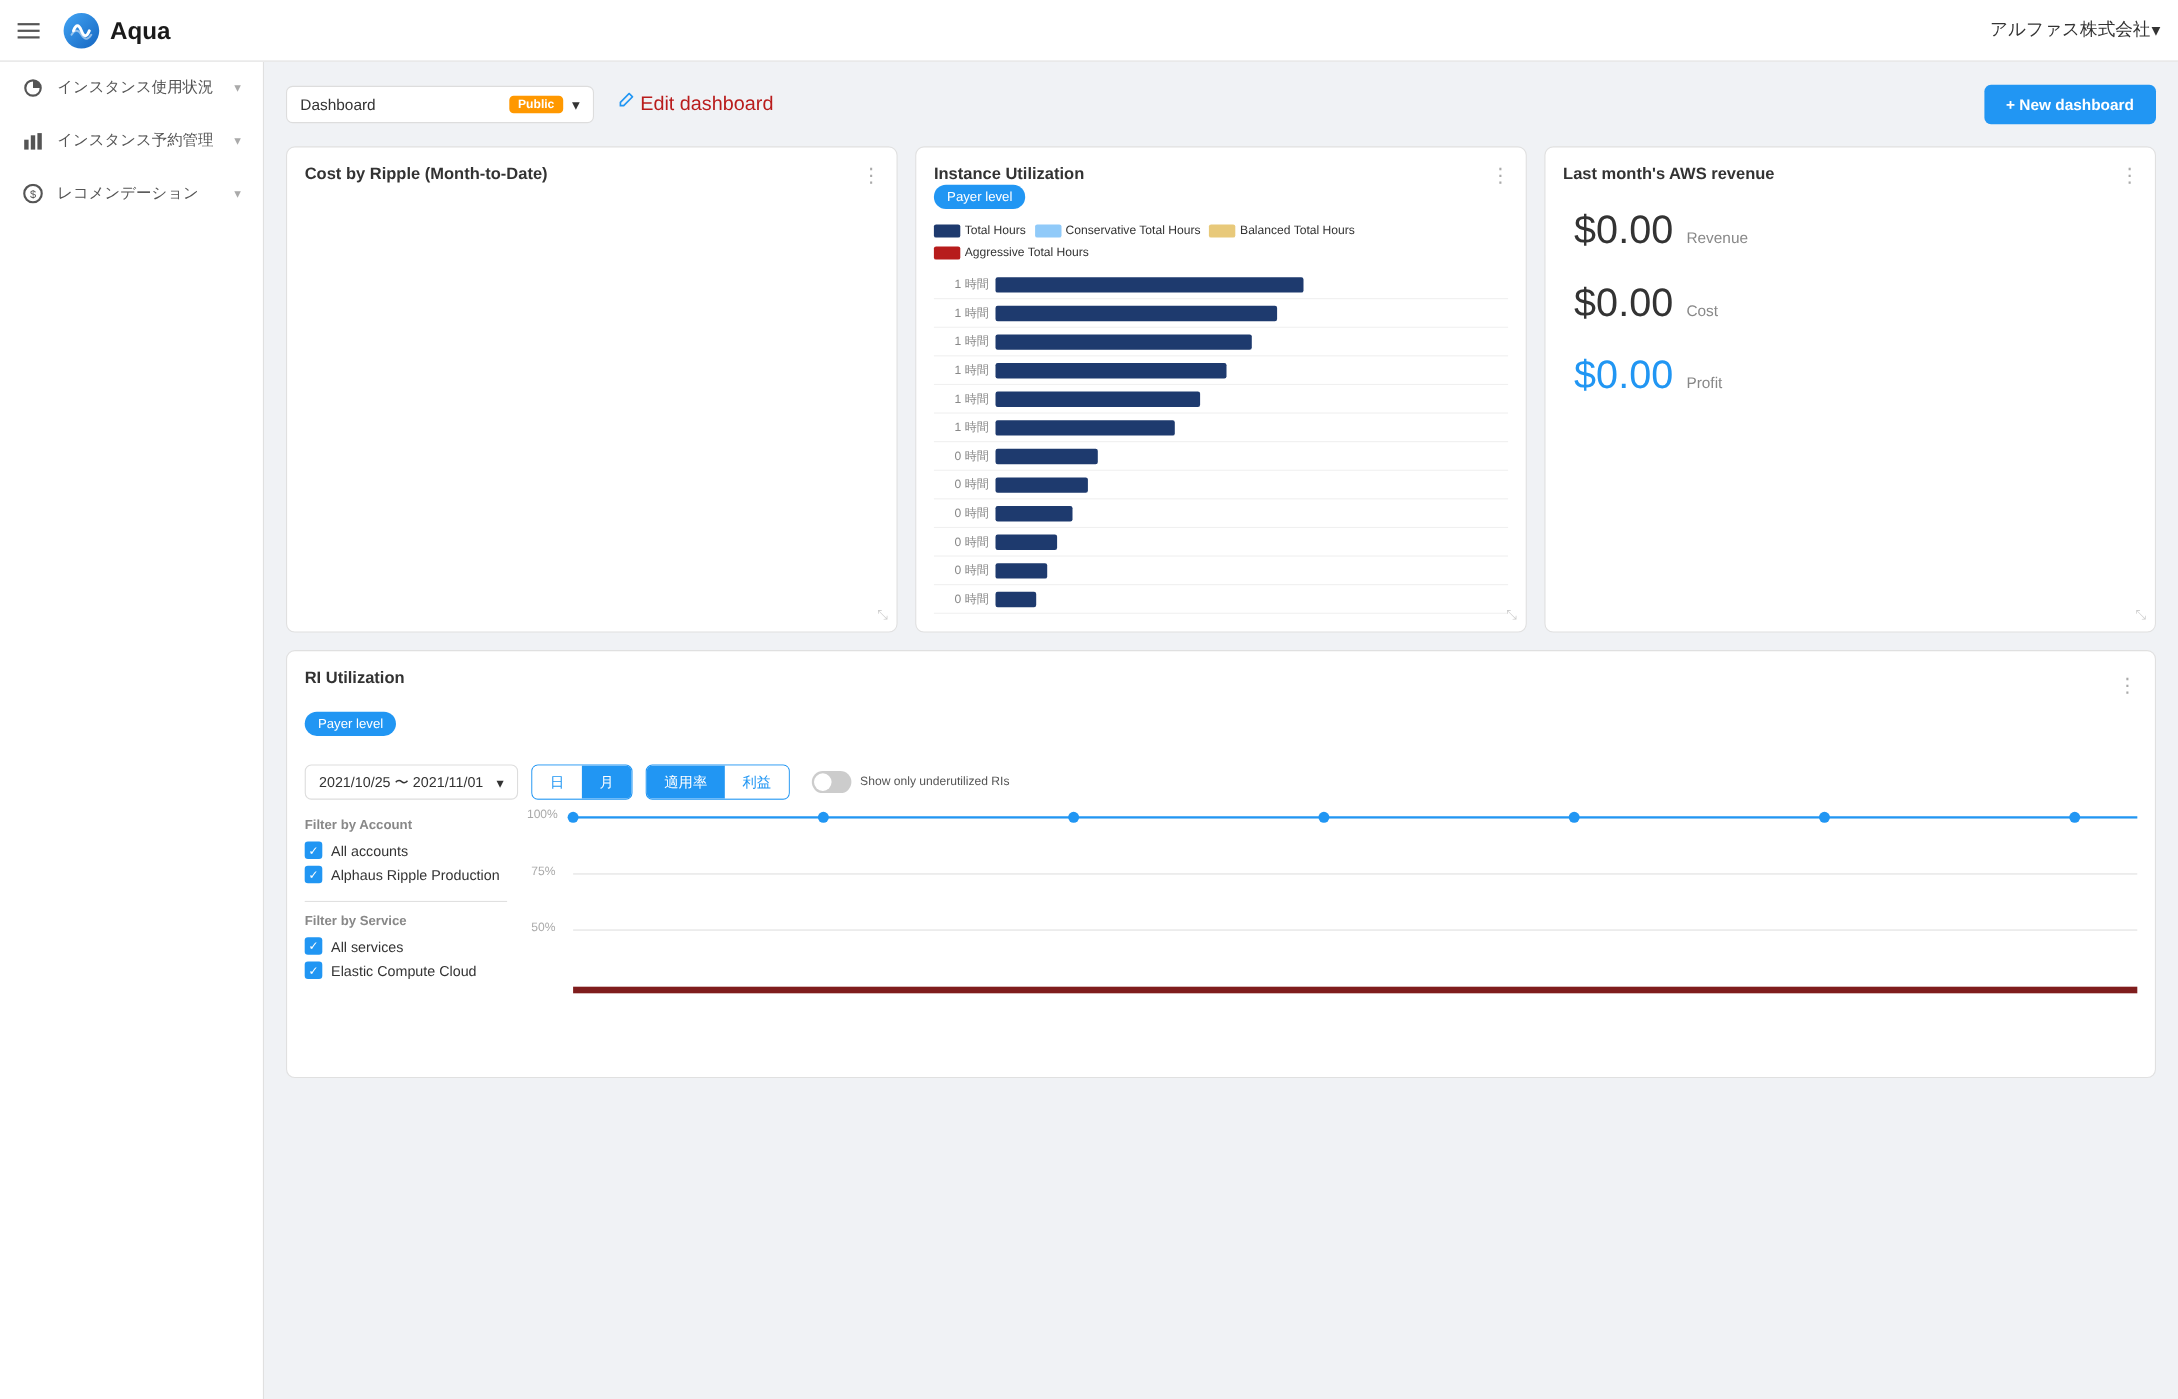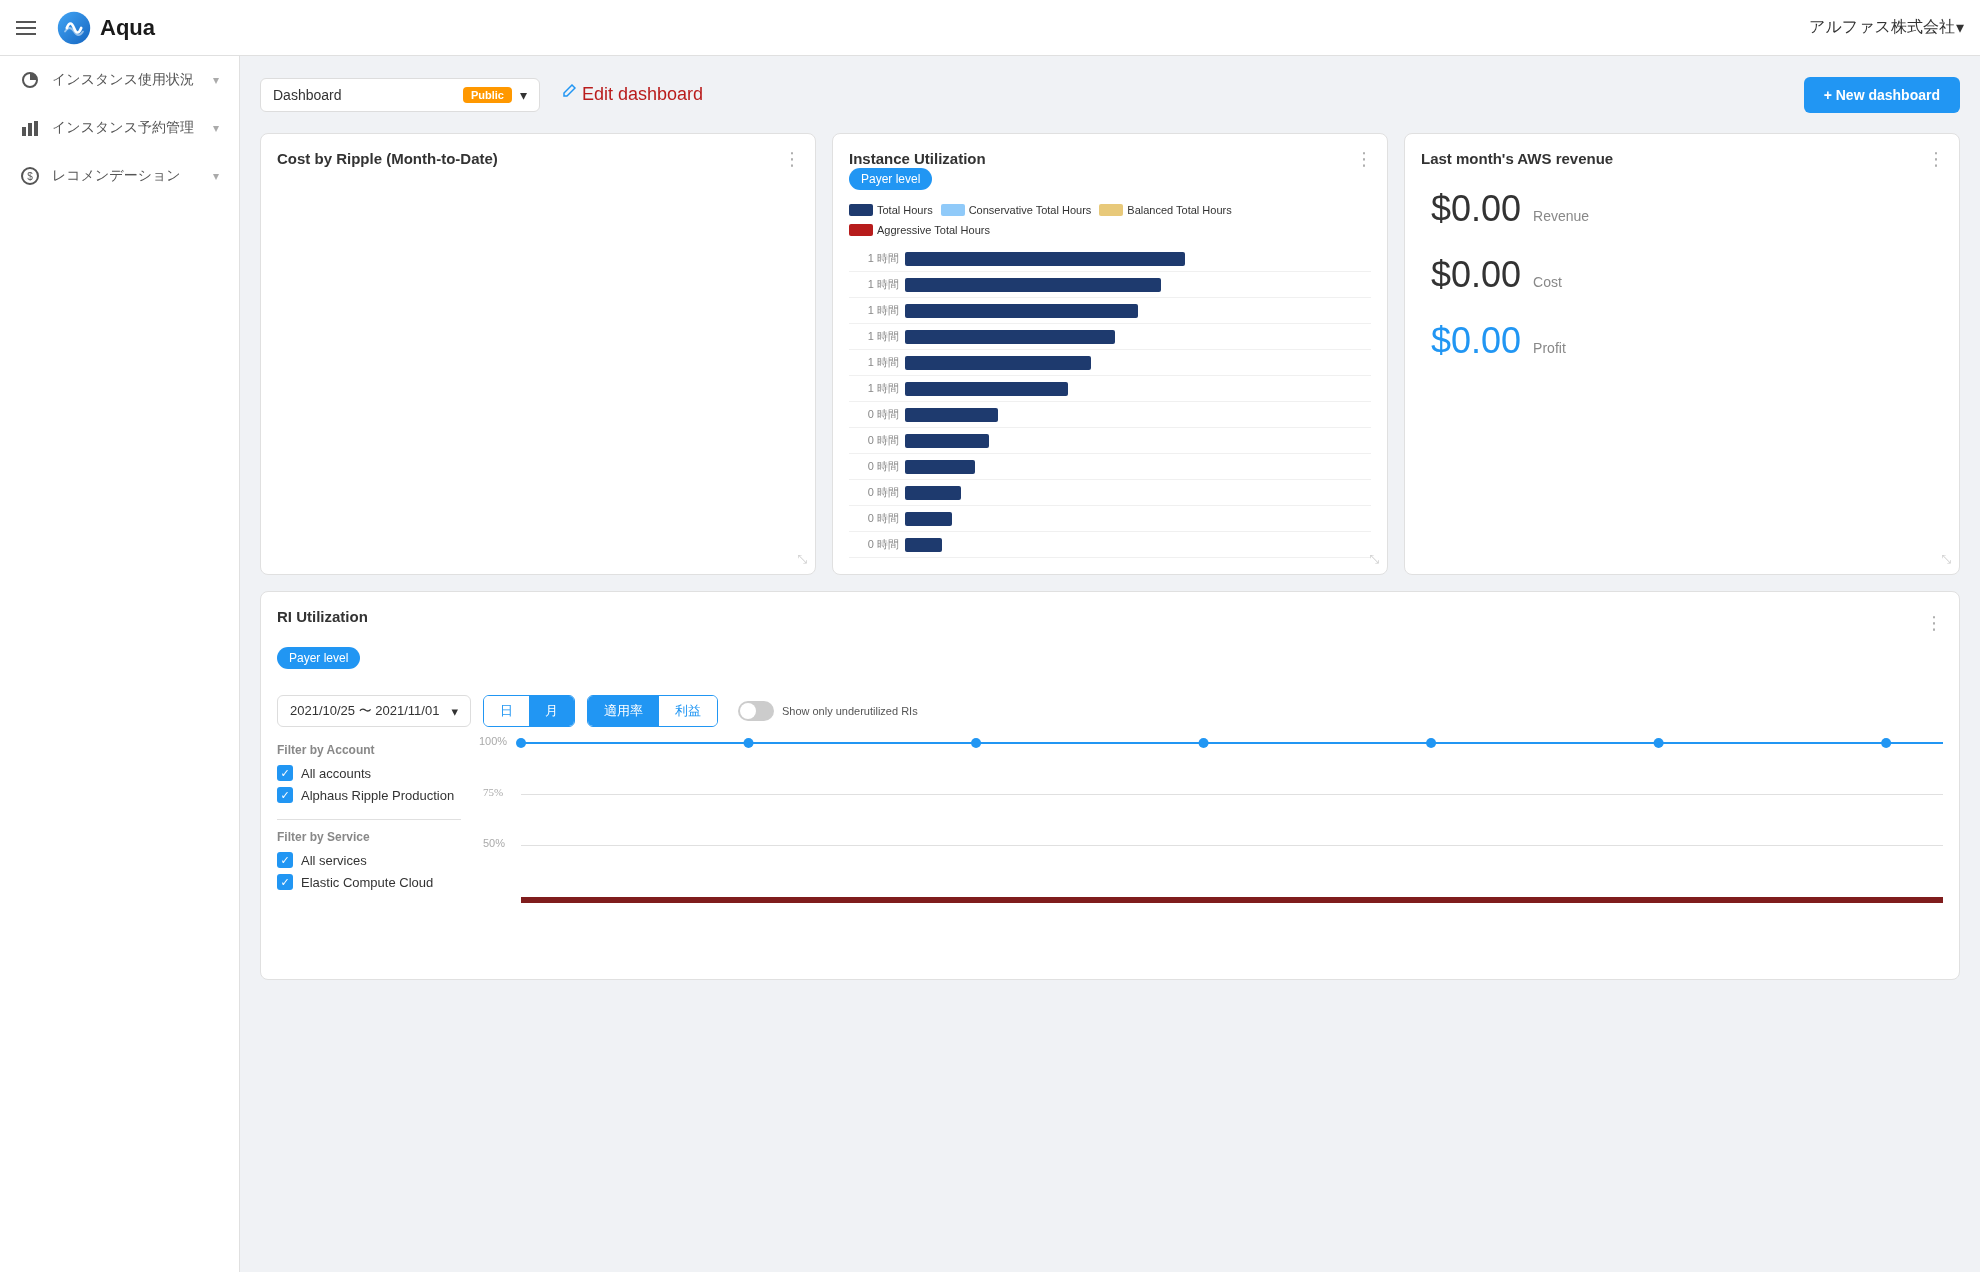--- a/index.html
+++ b/index.html
@@ -410,21 +410,21 @@
       </div>
 
       <div class="ri-chart-area">
         <div style="position:relative; padding-left:44px;">
           <div style="position:relative; height:160px; border-bottom:6px solid #7f1d1d;">
 
             <div style="position:absolute;top:0;left:0;right:0;border-top:1px solid #e0e0e0;"></div>
             <span style="position:absolute;top:-8px;left:-42px;font-size:11px;color:#aaa;">100%</span>
 
             <div style="position:absolute;top:33%;left:0;right:0;border-top:1px solid #e0e0e0;"></div>
-            <span style="position:absolute;top:calc(33% - 8px);left:-38px;font-size:11px;color:#aaa;font-family:Liberation Serif, serif;">75%</span>
+            <span style="position:absolute;top:calc(33% - 8px);left:-38px;font-size:11px;color:#aaa;">75%</span>
 
             <div style="position:absolute;top:66%;left:0;right:0;border-top:1px solid #e0e0e0;"></div>
             <span style="position:absolute;top:calc(66% - 8px);left:-38px;font-size:11px;color:#aaa;">50%</span>
 
             <svg style="position:absolute;top:0;left:0;right:0;width:100%;height:4px;overflow:visible;">
               <line x1="0" y1="0" x2="100%" y2="0" stroke="#2196f3" stroke-width="2"></line>
 
               <circle cx="0%" cy="0" r="5" fill="#2196f3"></circle>
               <circle cx="16%" cy="0" r="5" fill="#2196f3"></circle>
               <circle cx="32%" cy="0" r="5" fill="#2196f3"></circle>

